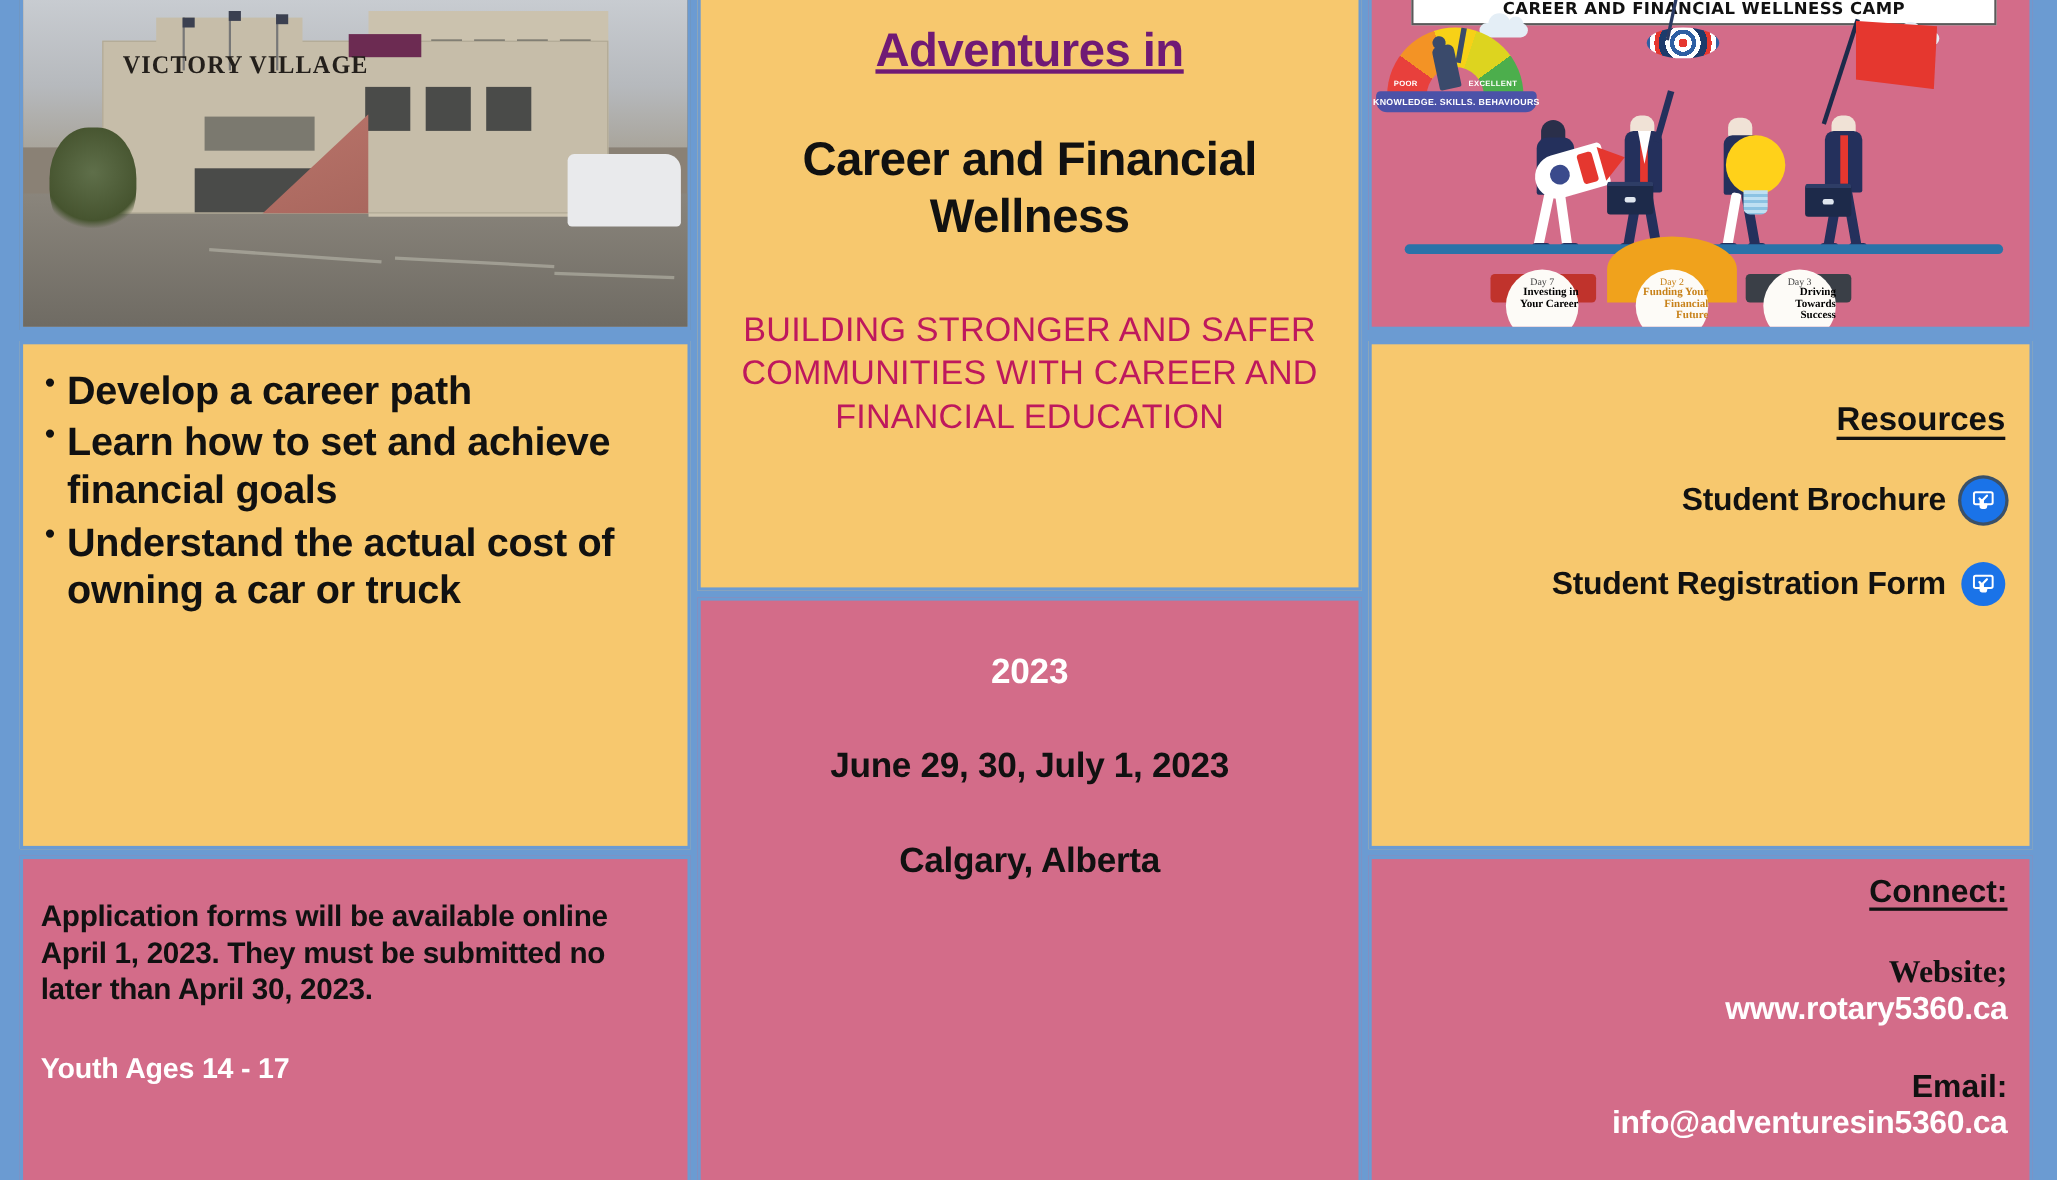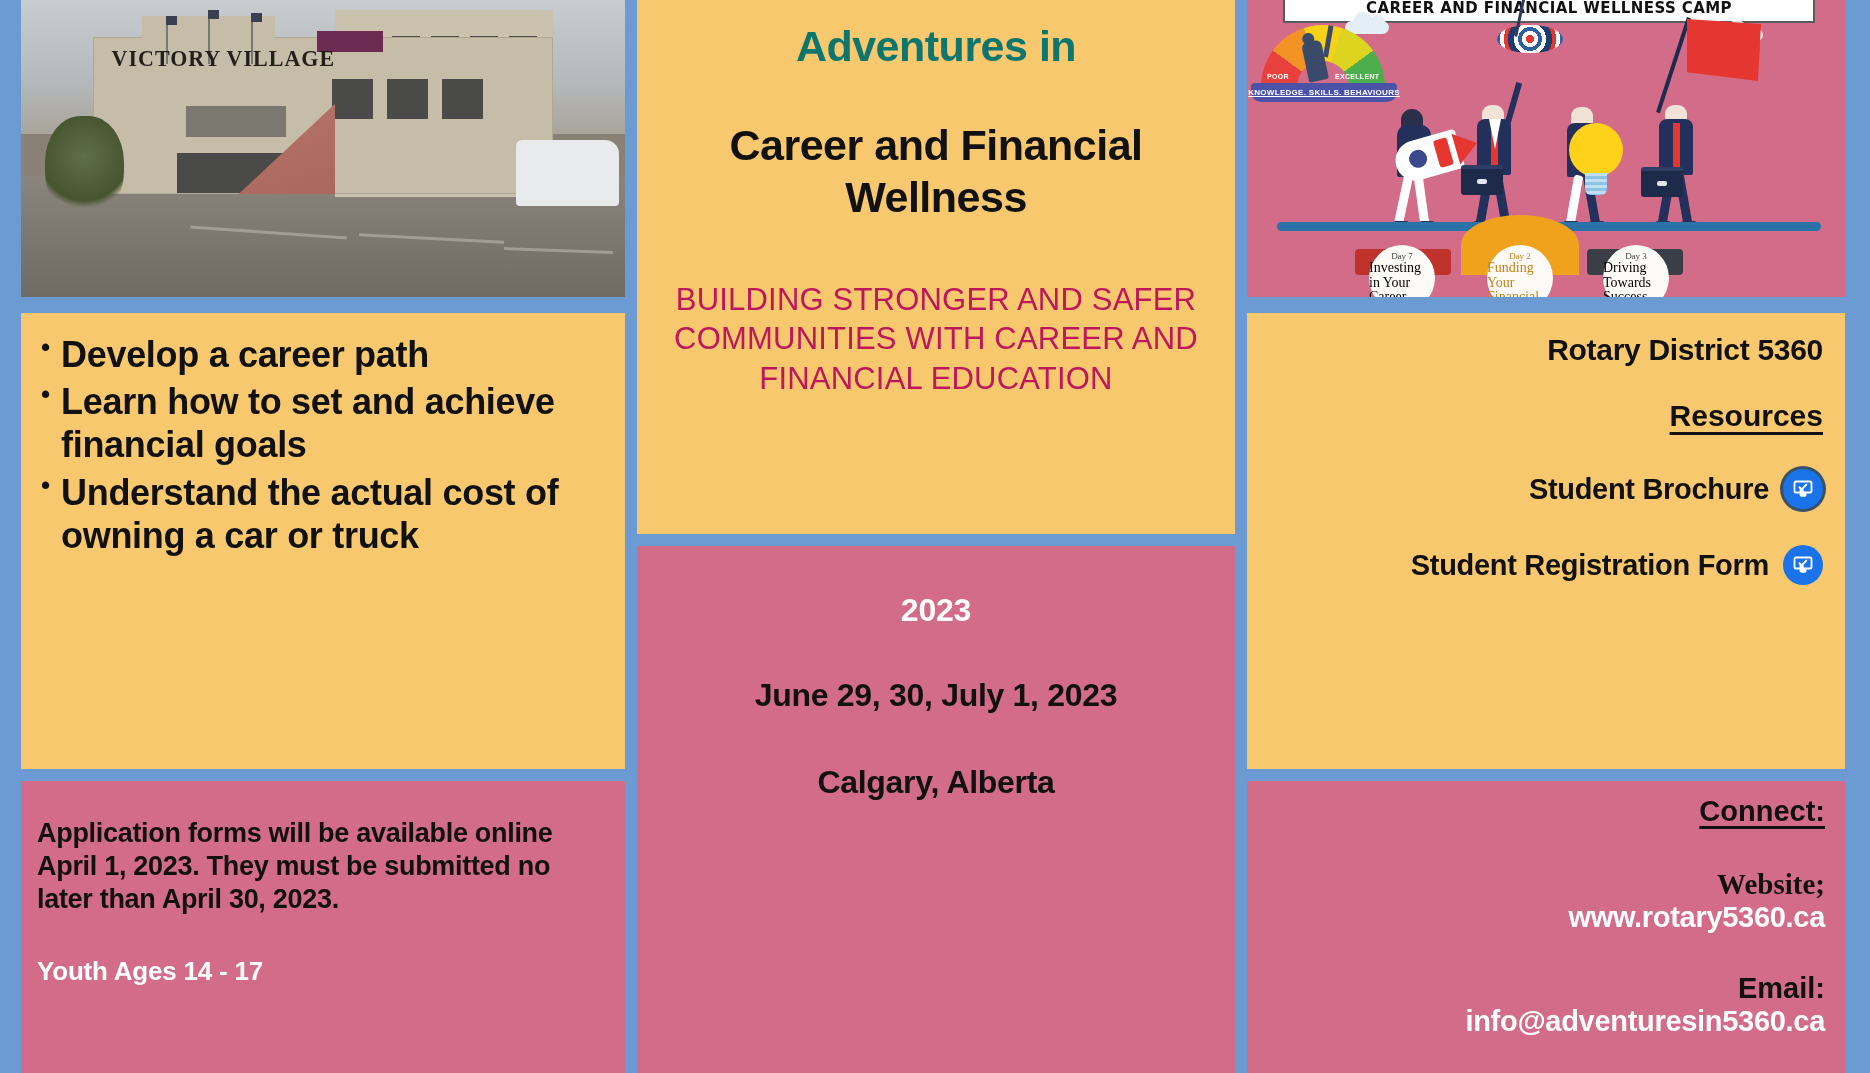--- a/index.html
+++ b/index.html
@@ -111,22 +111,23 @@
     color: #ffffff; letter-spacing: -0.2px;
   }
 
   
   #mid-title {
     left: 634px; top: -8px; width: 604px; height: 545px;
     border: 3px solid #6b9bd2;
   }
   #mid-title .inner { padding: 26px 20px 0; text-align: center; }
   .t-line1 {
-    font-size: 43px; font-weight: 800; color: #0f766e; line-height: 1.2;
+    font-size: 43px; font-weight: 800; color: #701a75; line-height: 1.2;
     letter-spacing: -0.5px;
+    text-decoration: underline;
   }
   .t-line2 {
     margin-top: 46px; font-size: 43px; font-weight: 800; color: #111;
     line-height: 1.22; letter-spacing: -0.5px;
   }
   .t-sub {
     margin-top: 56px; font-size: 31px; font-weight: 400; color: #be185d;
     line-height: 1.28; letter-spacing: 0.2px;
   }
 
@@ -193,21 +194,21 @@
     letter-spacing: .3px;
   }
   .gauge-lbl.poor { left: 20px; top: 78px; }
   .gauge-lbl.exc  { left: 88px; top: 78px; }
   .ksb-pill {
     position: absolute; left: 4px; top: 88px; width: 146px; height: 19px;
     background: #4b52a8; border-radius: 4px 4px 10px 10px;
     display:flex; align-items:center; justify-content:center;
   }
   .ksb-pill span {
-    font-size: 8px; font-weight: bold; color:#fff; letter-spacing:.3px; white-space:nowrap;text-decoration:underline;
+    font-size: 8px; font-weight: bold; color:#fff; letter-spacing:.3px; white-space:nowrap;
   }
   .cloud {
     position: absolute; background: #e4eef6; border-radius: 50px;
   }
   .cloud::before, .cloud::after {
     content:""; position:absolute; background:#e4eef6; border-radius:50%;
   }
   .cloud.c1 { left: 98px; top: 26px; width: 44px; height: 13px; }
   .cloud.c1::before { width:20px;height:20px;left:8px;top:-9px; }
   .cloud.c1::after  { width:14px;height:14px;left:26px;top:-6px; }
@@ -282,21 +283,21 @@
     position:absolute; bottom: 0; border-radius: 50% 50% 0 0;
   }
   .day-circle {
     position:absolute; bottom: -14px; width: 66px; height: 66px;
     border-radius: 50%; background:#fdfbf7;
     display:flex; flex-direction:column; align-items:center;
     padding-top: 6px;
     font-family:"Liberation Serif", serif;
   }
   .day-circle .dnum { font-size: 9px; color:#444; }
-  .day-circle .dttl { font-size: 14px; font-weight: normal; line-height:1.05; text-align:left; }
+  .day-circle .dttl { font-size: 10px; font-weight: bold; line-height:1.05; text-align:right; }
 
   #right-res {
     left: 1244px; top: 310px; width: 604px; height: 462px;
     border: 3px solid #6b9bd2;
   }
   #right-res .inner { padding: 20px 22px 0 0; text-align: right; }
   .r-head {
     font-size: 30px; font-weight: 800; color:#111; letter-spacing:-0.3px;
   }
   .r-resources {
@@ -491,21 +492,20 @@
       <span class="dttl" style="color:#c8821a">Funding Your Financial Future</span>
     </div>
     <div class="day-circle" style="left:356px;">
       <span class="dnum">Day 3</span>
       <span class="dttl">Driving Towards Success</span>
     </div>
   </div>
 
   <div class="panel yellow" id="right-res">
     <div class="inner">
-      <div class="r-head">Rotary District 5360</div>
       <div class="r-resources">Resources</div>
 
       <div class="res-row">
         <span class="lbl">Student Brochure</span>
         <span class="link-icon ring">
           <svg width="24" height="24" viewBox="0 0 24 24" aria-hidden="true">
             <rect x="3.5" y="4.5" width="17" height="11" rx="1.6" fill="none" stroke="#fff" stroke-width="1.8"></rect>
             <path d="M8.5 10.2l2.2 2.2 4.6-4.8" fill="none" stroke="#fff" stroke-width="2" stroke-linecap="round" stroke-linejoin="round"></path>
             <path d="M8.6 12.2v5.2c0 1.3 1 2.3 2.3 2.3h2.6c1 0 1.6-.5 1.8-1.3l.5-2.2c.2-.8-.3-1.4-1.1-1.4h-2.1v-2.6a1.3 1.3 0 0 0-1.3-1.3h-1.4a1.3 1.3 0 0 0-1.3 1.3z" fill="#fff"></path>
           </svg>

